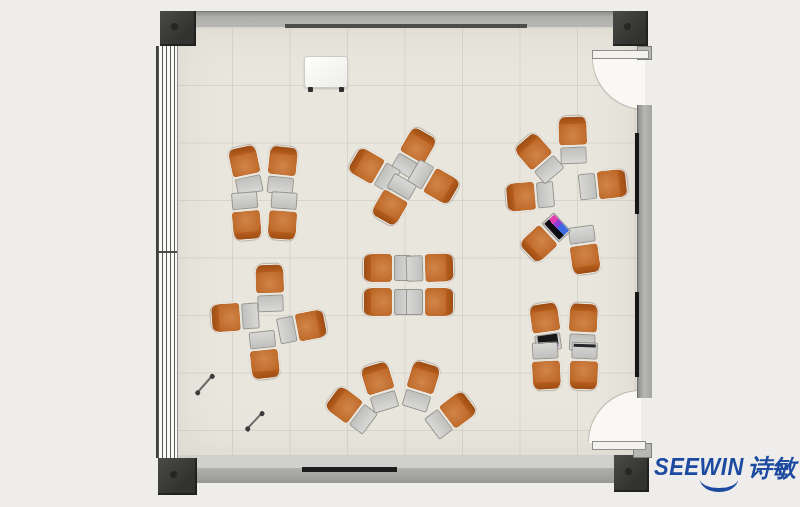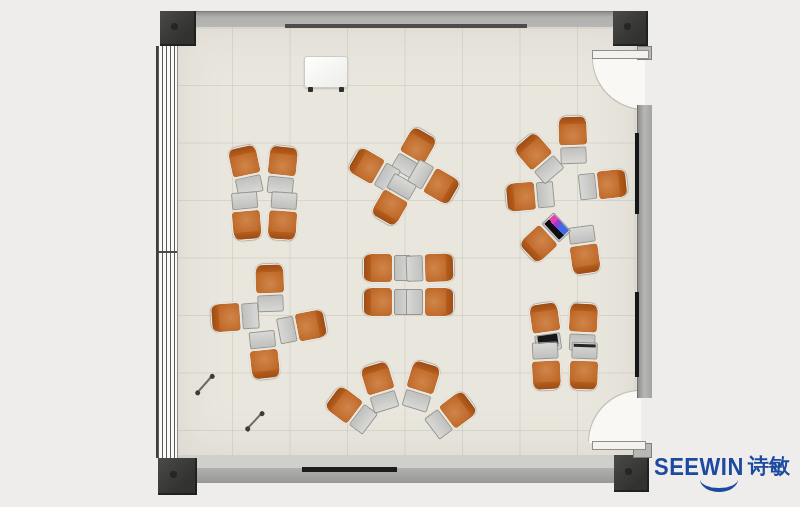--- a/index.html
+++ b/index.html
@@ -88,27 +88,27 @@
     background:#2e2e2c;border-radius:1px;}
   .whiteboard::before{left:3px;} .whiteboard::after{right:3px;}
 
   .pen{position:absolute;height:2px;background:#6b6b69;border-radius:1px;
     transform-origin:0 50%;z-index:3;}
   .pen::before,.pen::after{content:"";position:absolute;top:-1.5px;width:5px;height:5px;
     background:#3c3c3a;border-radius:50%;}
   .pen::before{left:-2px;} .pen::after{right:-2px;}
 
   
-  .logo{position:absolute;left:654px;top:452px;width:144px;height:44px;z-index:8;}
+  .logo{position:absolute;left:654px;top:452px;width:144px;height:44px;z-index:8;font-style:italic;}
   .logo-latin{position:absolute;left:0;top:2px;font-size:22px;font-weight:bold;
     letter-spacing:.5px;color:var(--brand);font-family:"Liberation Sans",sans-serif;
     transform:scaleY(1.05);transform-origin:left top;}
   .logo-smile{position:absolute;left:46px;top:26px;width:38px;height:10px;
     border-bottom:4px solid var(--brand);border-radius:0 0 55% 55% / 0 0 100% 100%;}
-  .logo-cjk{position:absolute;left:94px;top:0px;font-size:21px;font-weight:bold;
+  .logo-cjk{position:absolute;left:94px;top:0px;font-size:24px;font-weight:bold;
     color:var(--brand);font-family:"DejaVu Sans",sans-serif;}
 </style>
 </head>
 <body>
 
 <div class="stage">
 
   <div class="room-floor"></div>
 
   <div class="wall-top"></div>

